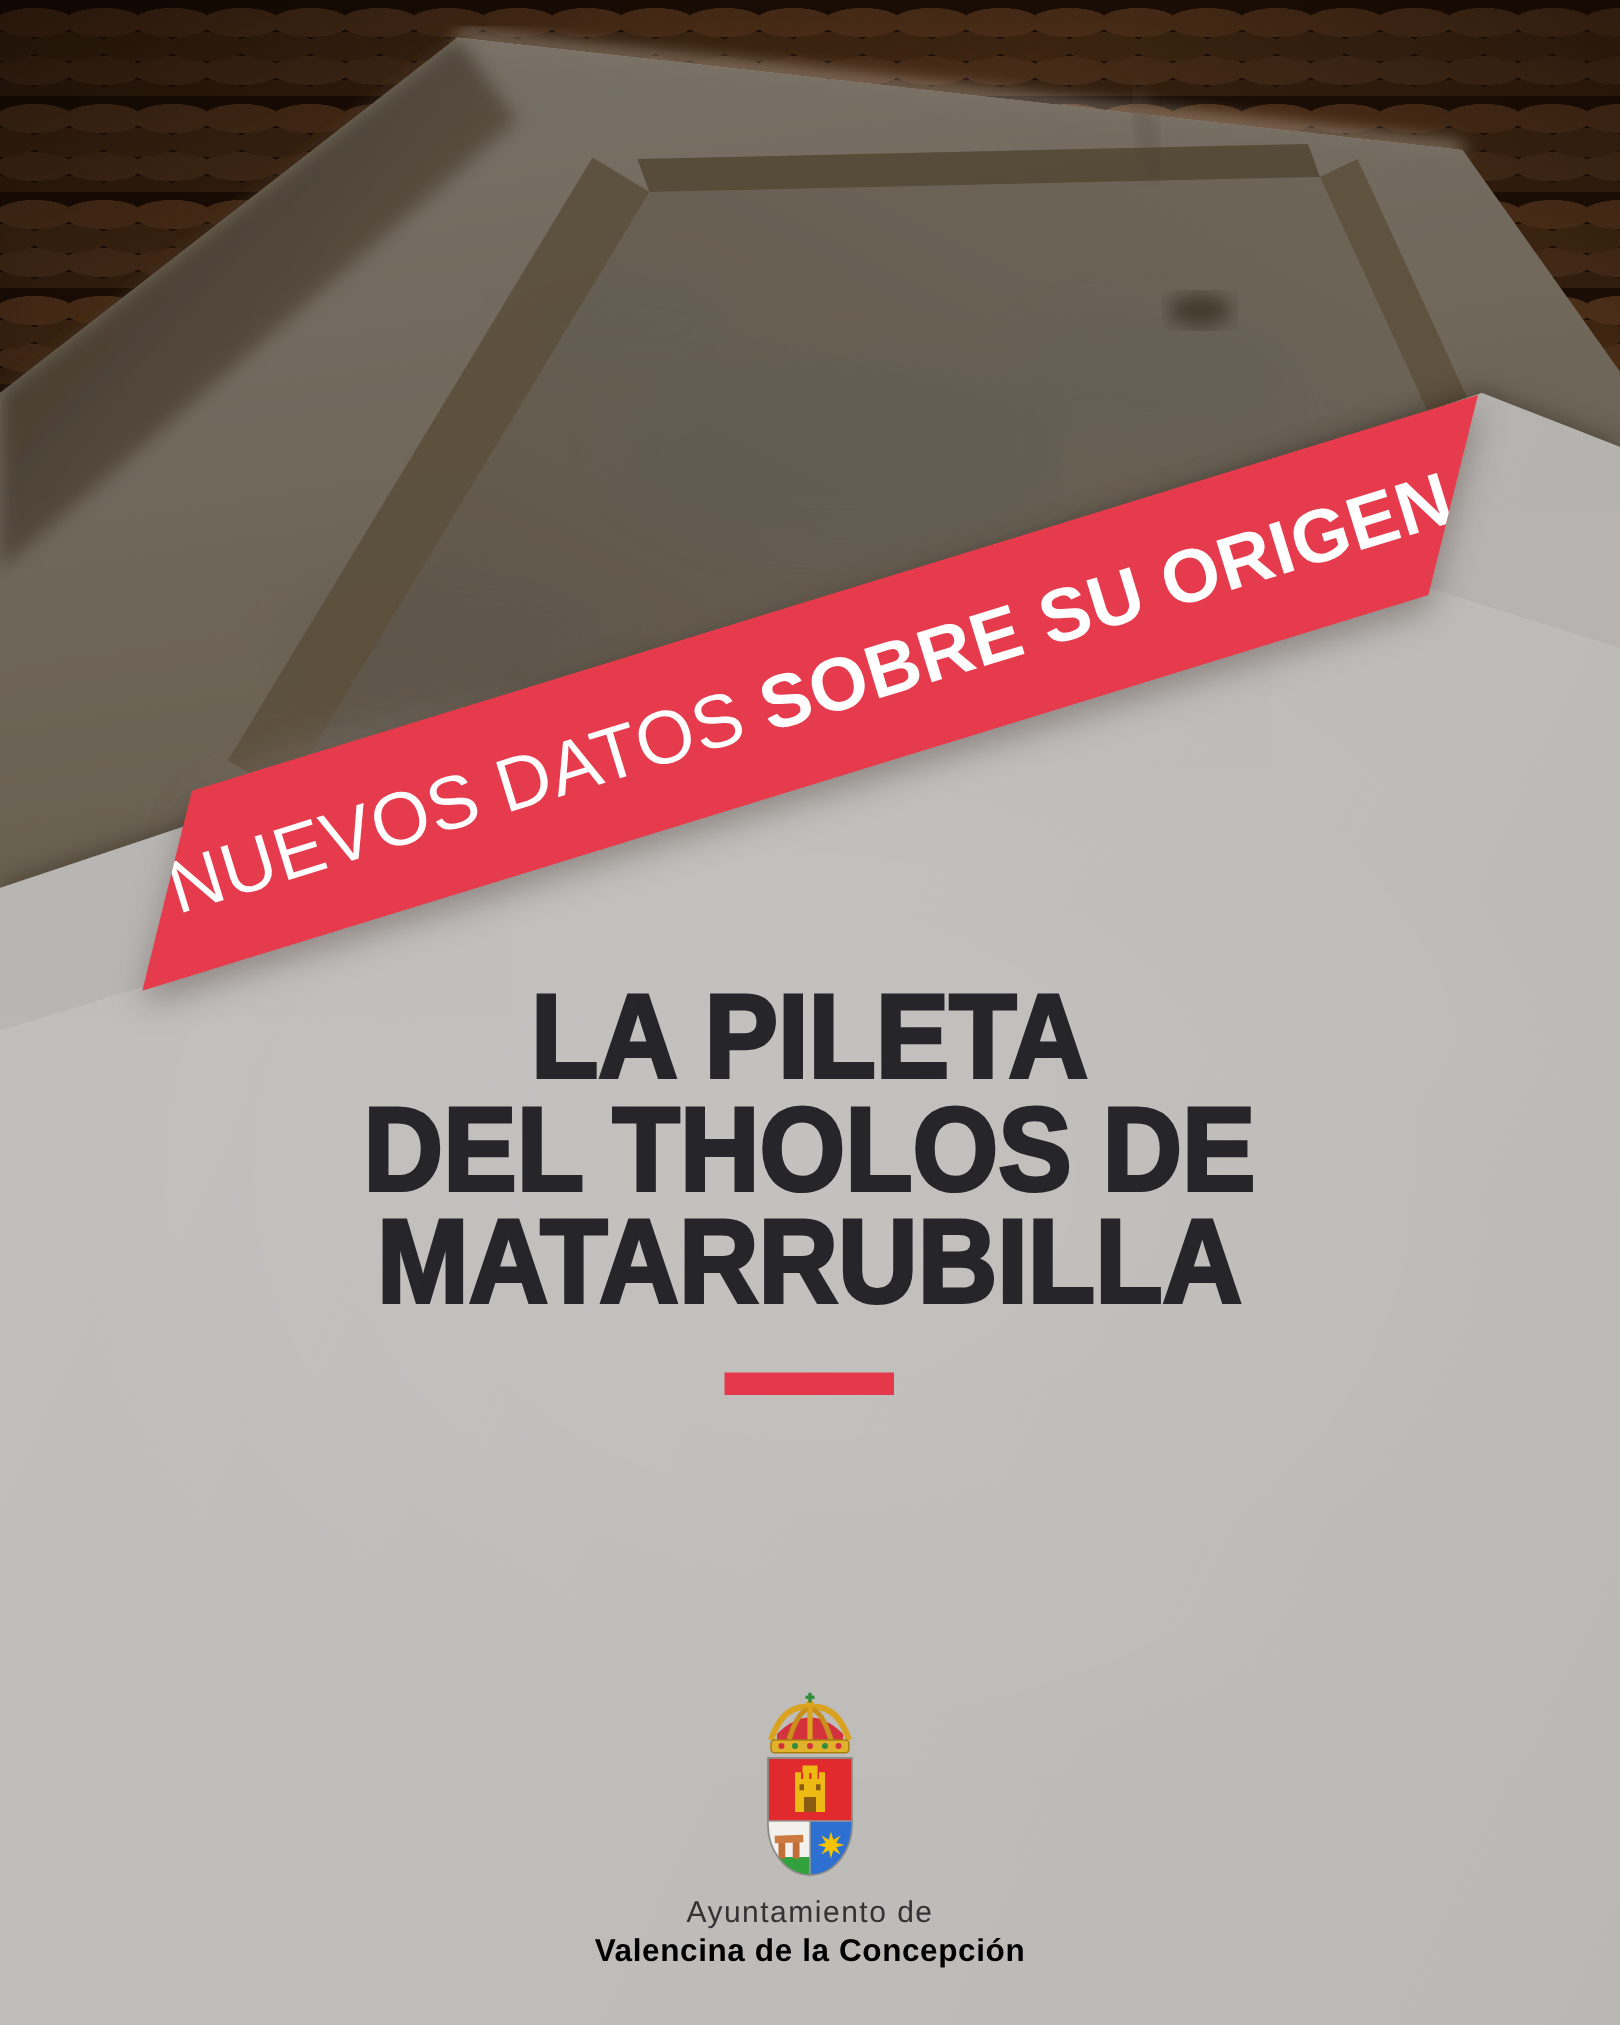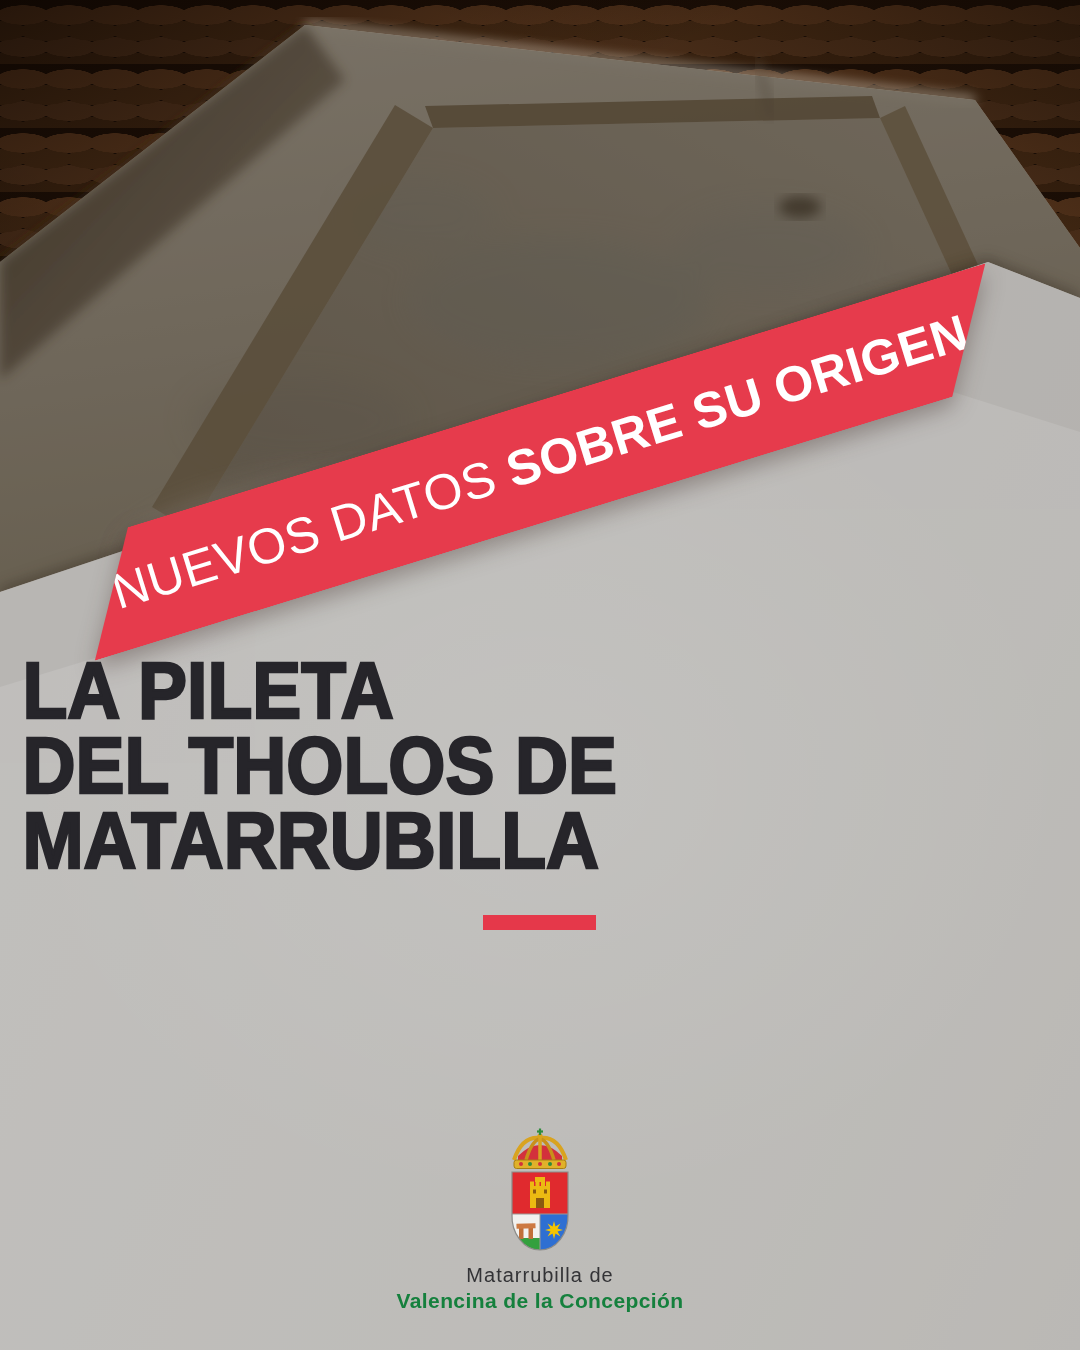--- a/index.html
+++ b/index.html
@@ -55,36 +55,36 @@
     position:absolute;inset:0;background:#e63b4c;
     clip-path:polygon(71px 0,968px 0,897px 118px,0 118px);
     transform:rotate(-17.1deg);transform-origin:71px 0;
     display:flex;align-items:center;justify-content:center;
     color:#fff;font-size:50px;letter-spacing:.5px;white-space:nowrap;
   }
   .ribbon .lt{font-weight:300;margin-right:14px;}
   .ribbon .bd{font-weight:700;}
   
   .headline{
-    position:absolute;left:0;right:0;top:653px;
+    position:absolute;left:0;right:0;top:653px;text-align:center;
     font-size:79px;line-height:75px;font-weight:700;color:#26252a;
     -webkit-text-stroke:2.5px #26252a;letter-spacing:0;text-decoration:underline;
   }
   .headline>span{display:inline-block;transform:scaleX(.93);transform-origin:50% 50%;white-space:pre-line;}
   .divider{position:absolute;left:483px;top:915px;width:113px;height:15px;background:#e5384a;}
   .deck{
     position:absolute;left:0;right:0;top:963px;text-align:center;
     font-size:33px;line-height:41px;color:#39383b;letter-spacing:-.3px;
   }
   .deck>span{display:inline-block;transform:scaleX(.87);transform-origin:50% 50%;white-space:pre-line;}
   .escudo{position:absolute;left:502px;top:1128px;}
   .footer1{position:absolute;left:0;right:0;top:1264px;text-align:center;
     font-size:20px;letter-spacing:1px;color:#333336;}
   .footer2{position:absolute;left:0;right:0;top:1289px;text-align:center;
-    font-size:21px;letter-spacing:.4px;font-weight:700;color:#15803d;}
+    font-size:21px;letter-spacing:.4px;font-weight:700;color:#000000;}
 </style>
 </head>
 <body>
 
 <div class="canvas">
 
   <div class="photo"></div>
 
   <svg class="basin-svg" width="1080" height="705" viewBox="0 0 1080 705">
     <defs>
@@ -235,16 +235,16 @@
         <rect x="26.5" y="100" width="4.5" height="11" fill="#c06f38"></rect>
         <rect x="14.5" y="95.5" width="19" height="5" fill="#cd7a42" transform="rotate(-2 24 98)"></rect>
       </g>
       <polygon fill="#f5c400" points="52,93 53.5,98.5 58.4,95.6 55.5,100.5 61,102 55.5,103.5 58.4,108.4 53.5,105.5 52,111 50.5,105.5 45.6,108.4 48.5,103.5 43,102 48.5,100.5 45.6,95.6 50.5,98.5"></polygon>
       <line x1="38" y1="86" x2="38" y2="126" stroke="#9a9a96" stroke-width="1"></line>
       <line x1="10" y1="86" x2="66" y2="86" stroke="#9a9a96" stroke-width="1"></line>
     </g>
     <path d="M10,44 H66 V86 A28,34 0 0 1 38,122 A28,34 0 0 1 10,86 Z" fill="none" stroke="#8b8b88" stroke-width="1.2"></path>
   </svg>
 
-  <div class="footer1">Matarrubilla de</div>
+  <div class="footer1">Ayuntamiento de</div>
   <div class="footer2">Valencina de la Concepción</div>
 
 </div>
 
 </body></html>

